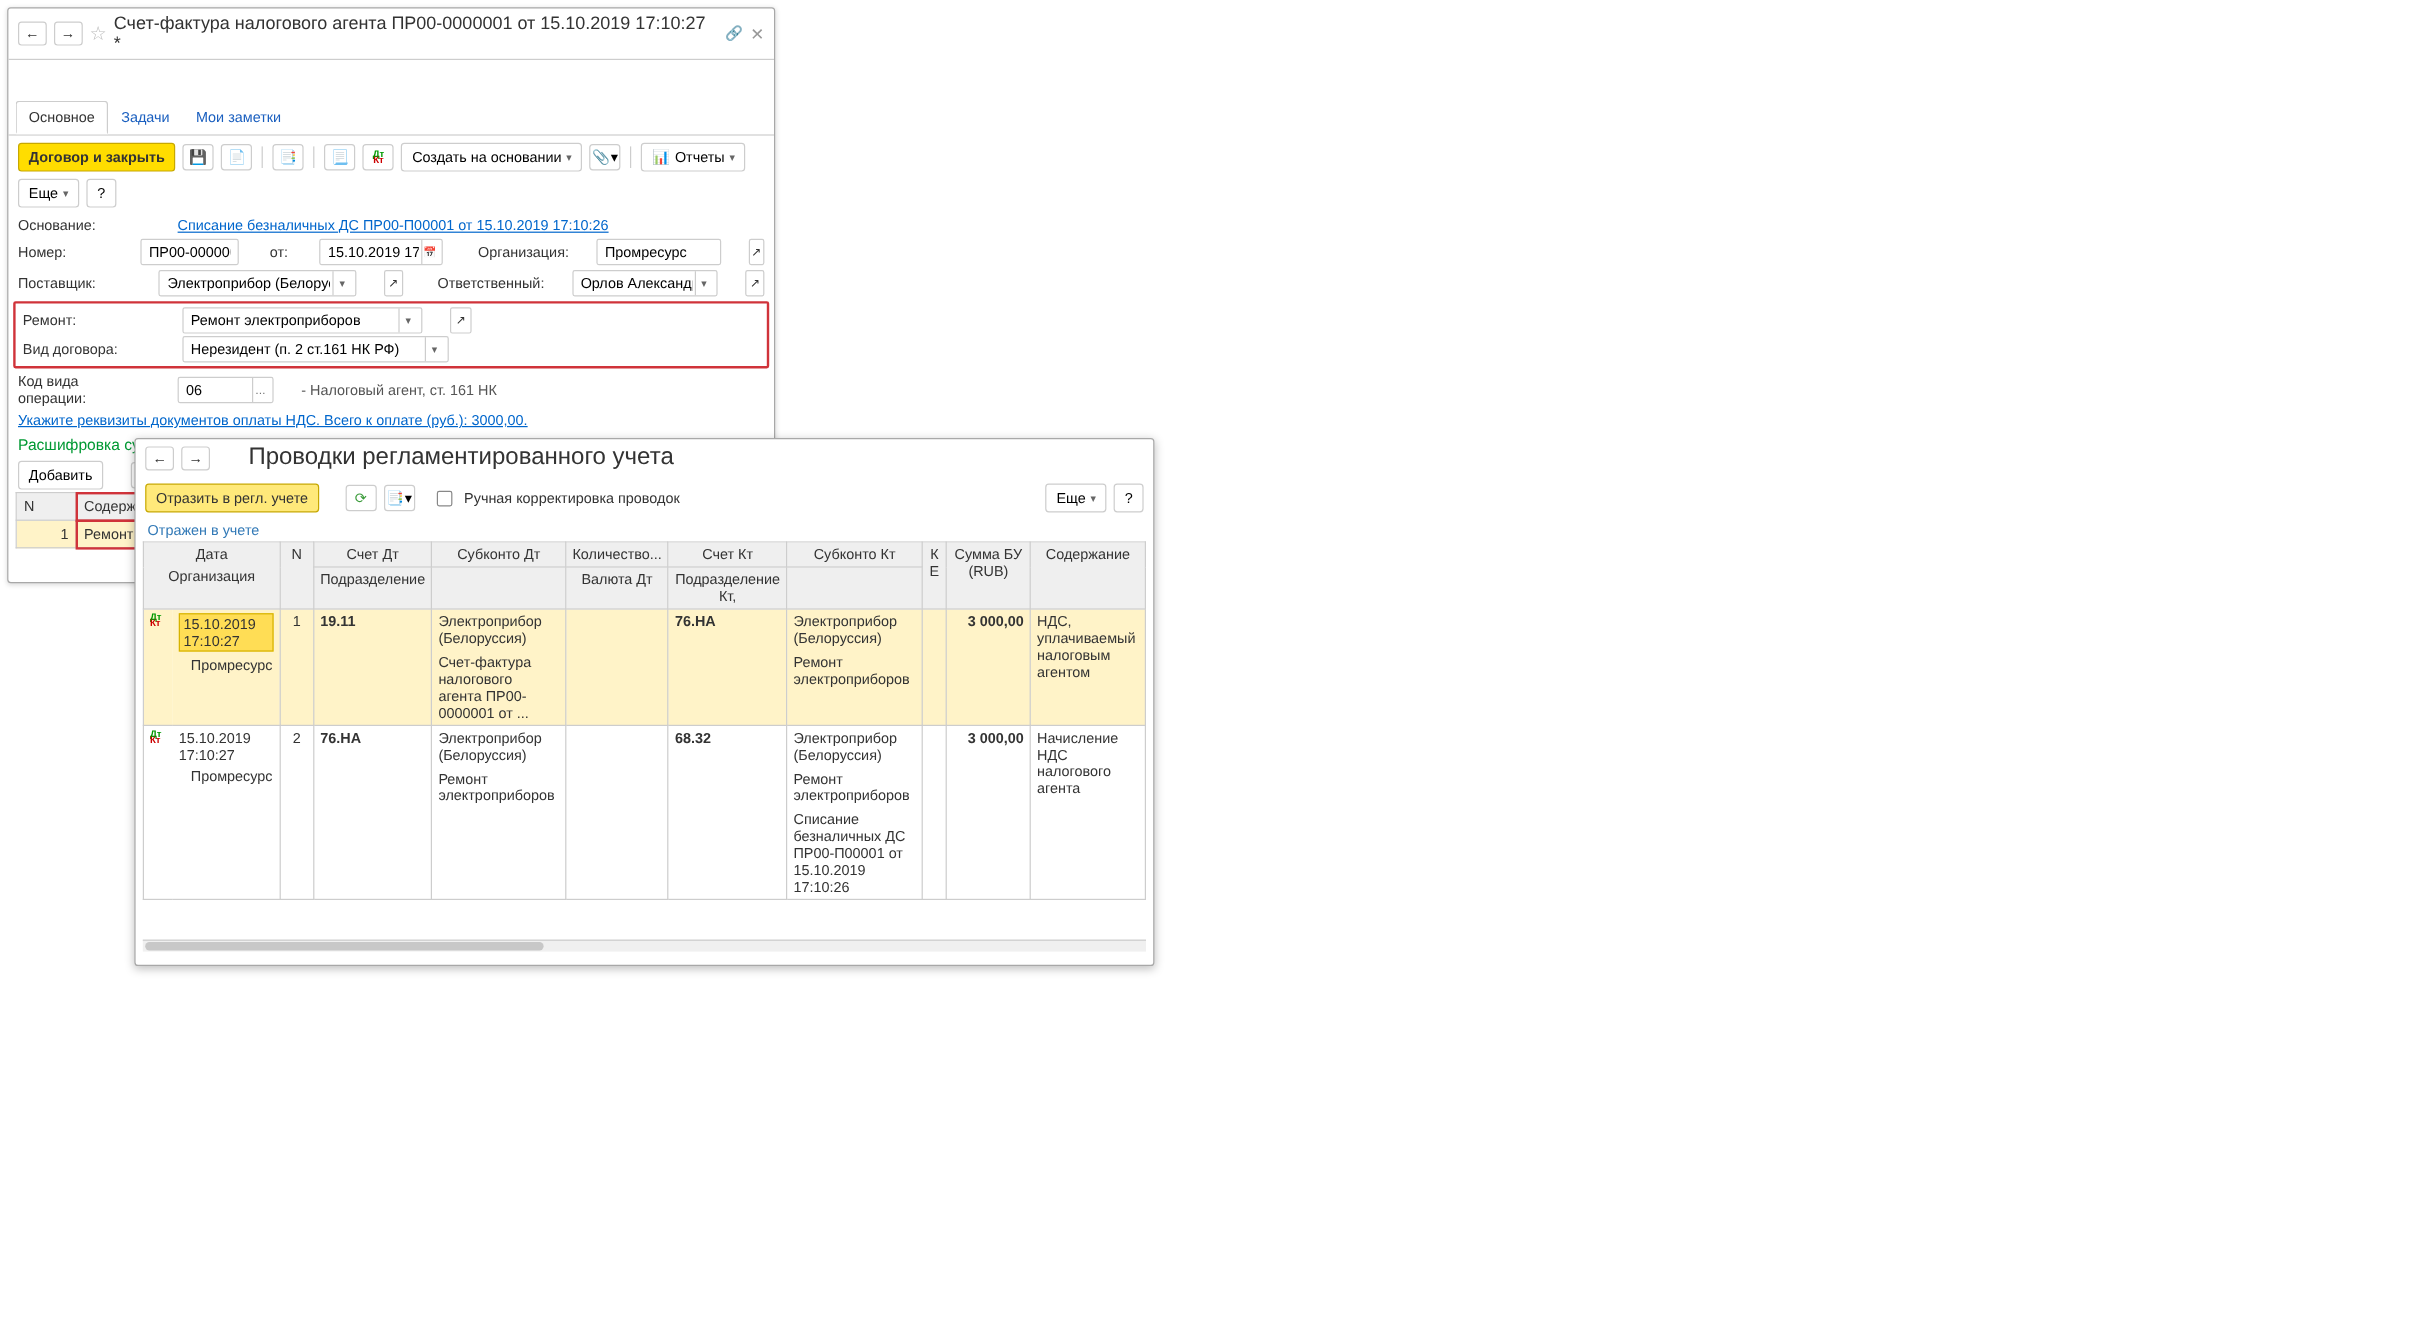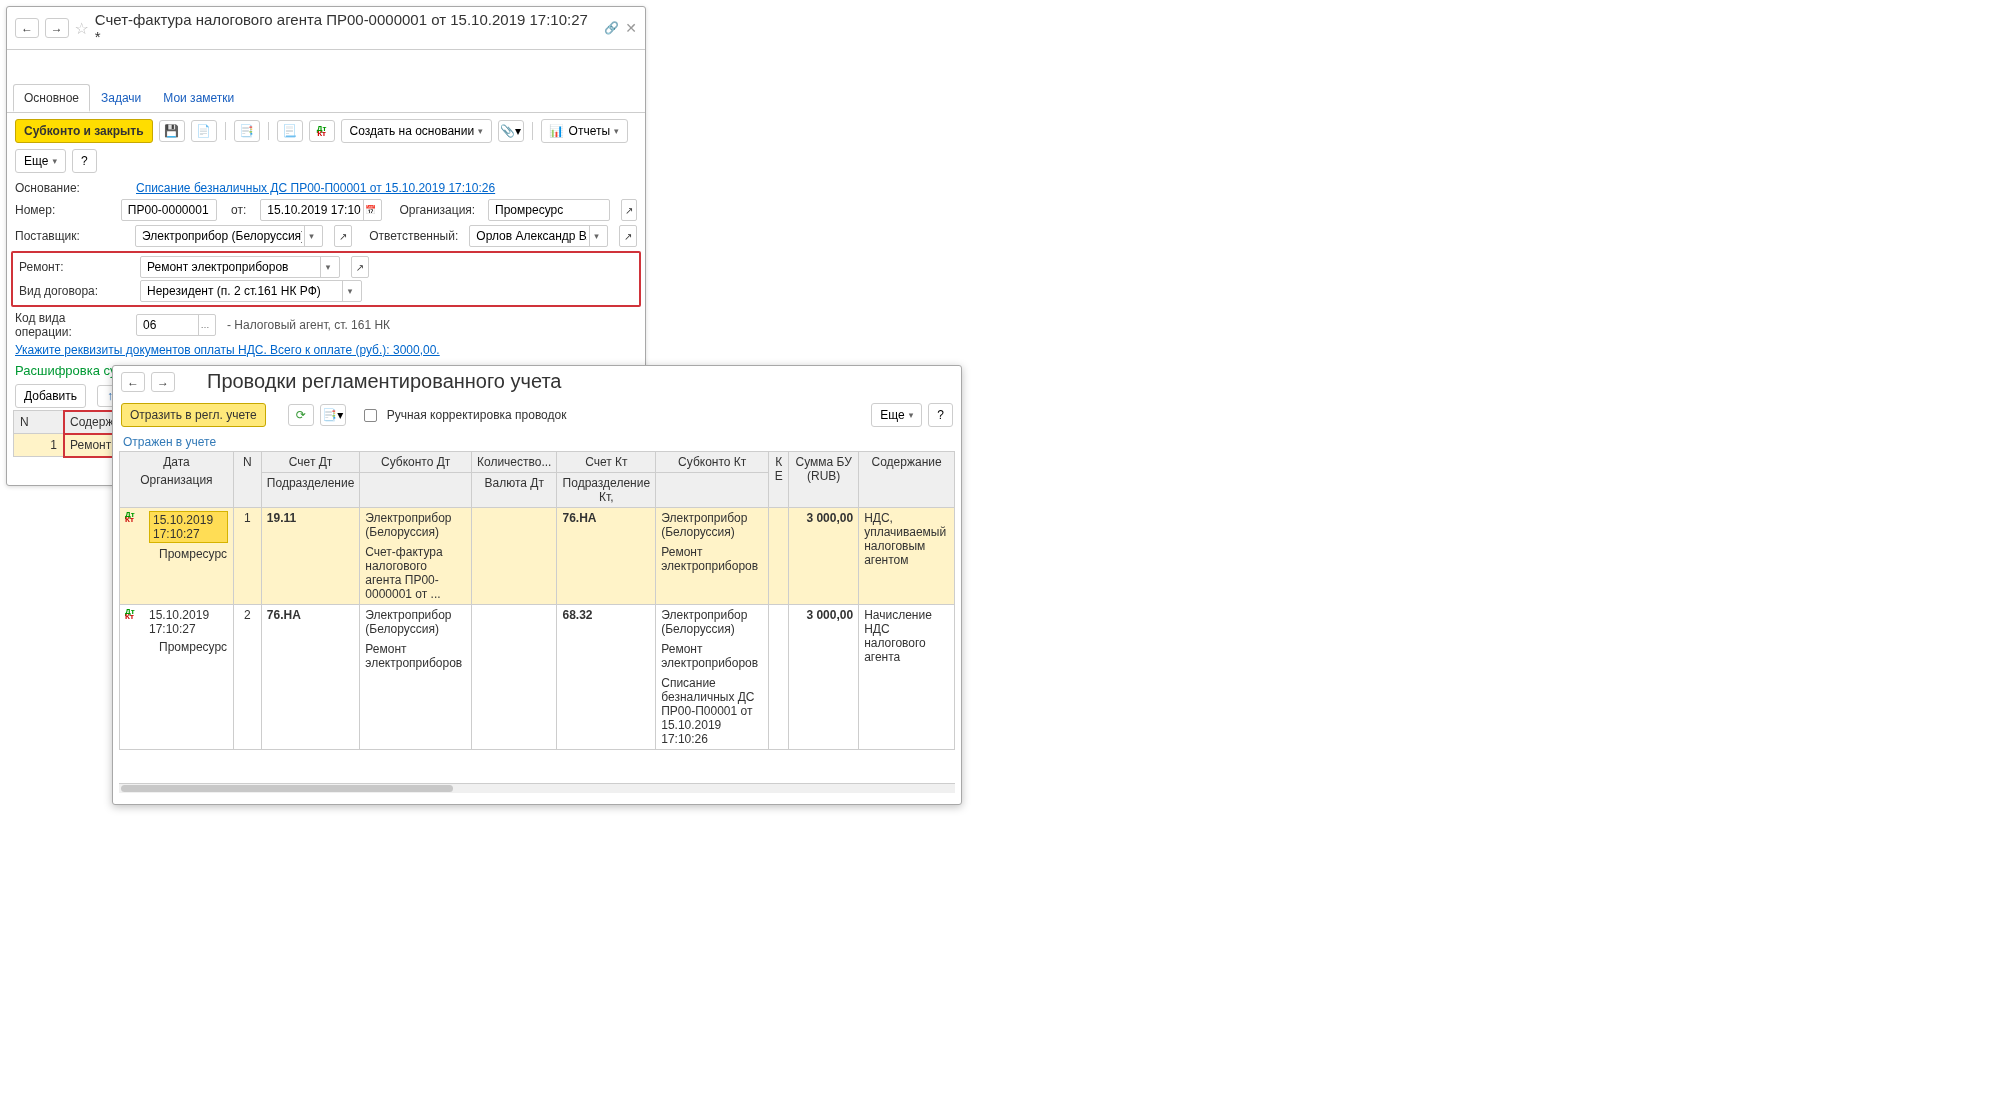--- a/index.html
+++ b/index.html
@@ -31,21 +31,21 @@
   .tab{padding:6px 10px 5px;border:1px solid transparent;border-bottom:2px solid transparent;color:var(--link);cursor:pointer;}
   .tab.active{color:#333;border:1px solid var(--border);border-bottom:2px solid #fff;border-radius:3px 3px 0 0;background:#fff;}
   .tabstrip{border-bottom:1px solid var(--border);}
 
   .toolbar{display:flex;align-items:center;gap:6px;padding:6px 8px;flex-wrap:wrap;}
   .btn{height:24px;padding:0 8px;display:inline-flex;align-items:center;gap:4px;border:1px solid var(--border);border-radius:3px;background:#fff;cursor:pointer;font-size:12px;}
   .btn.yellow{background:var(--yellow);border-color:#c7a800;font-weight:bold;color:#333;}
   .btn .caret{font-size:9px;color:#666;}
   .sep{width:1px;height:18px;background:var(--border);margin:0 2px;}
 
-  .form-row{display:flex;align-items:center;padding:2px 8px;gap:11px;}
+  .form-row{display:flex;align-items:center;padding:2px 8px;gap:23px;}
   .lbl{width:110px;color:#333;}
   .link{color:var(--link2);text-decoration:underline;cursor:pointer;}
   .input{height:22px;border:1px solid var(--border);border-radius:2px;padding:0 4px;background:#fff;display:flex;align-items:center;}
   .input input{border:none;outline:none;font-family:var(--font);font-size:12px;width:100%;background:transparent;}
   .input .pick{width:16px;height:20px;border-left:1px solid var(--border);display:flex;align-items:center;justify-content:center;cursor:pointer;color:#666;font-size:9px;}
   .mini{width:18px;height:22px;border:1px solid var(--border);border-radius:2px;display:flex;align-items:center;justify-content:center;cursor:pointer;font-size:10px;background:#fff;}
 
   .section-title{color:var(--green);padding:4px 8px;font-size:13px;}
 
   
@@ -89,21 +89,21 @@
 
   <div class="tabstrip">
     <div class="tabs">
       <div class="tab active">Основное</div>
       <div class="tab">Задачи</div>
       <div class="tab">Мои заметки</div>
     </div>
   </div>
 
   <div class="toolbar">
-    <button class="btn yellow">Субконто и закрыть</button>
+    <button class="btn yellow">Договор и закрыть</button>
     <button class="icon-btn" style="color:#2a6db5;">💾</button>
     <button class="icon-btn" style="color:#3a9b3a;">📄</button>
     <span class="sep"></span>
     <button class="icon-btn">📑</button>
     <span class="sep"></span>
     <button class="icon-btn">📃</button>
     <button class="icon-btn">
           <span class="dkt"><span class="d">Дт</span><br><span class="k">Кт</span></span>
         </button>
     <button class="btn">

